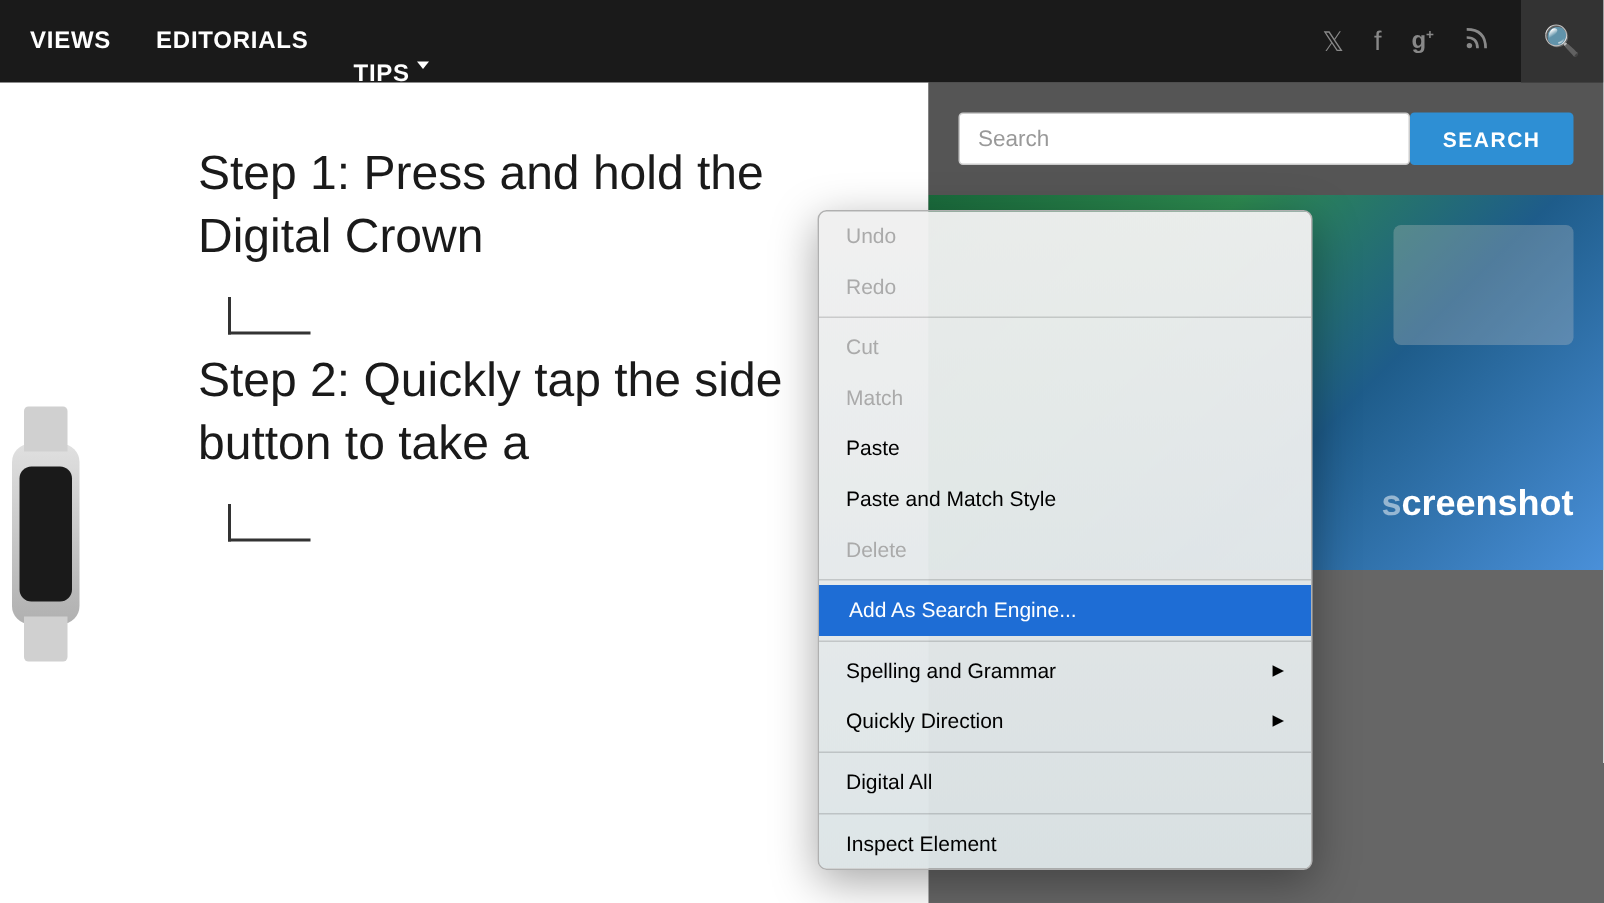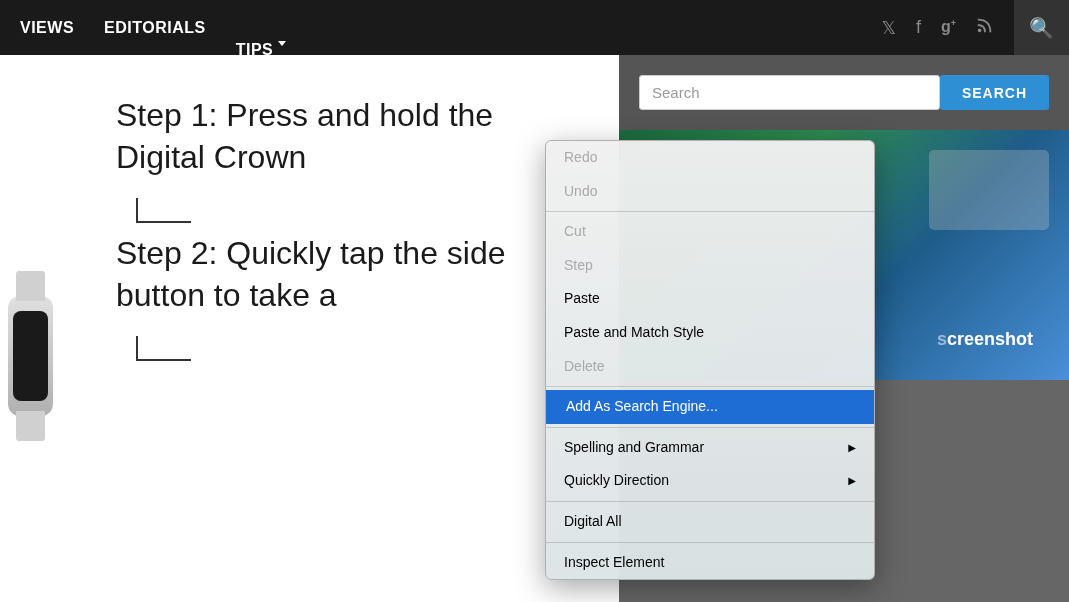--- a/index.html
+++ b/index.html
@@ -76,21 +76,21 @@
     
     .main-content {
       display: flex;
       height: calc(602px - 55px);
       position: relative;
     }
 
     
     .article-area {
       flex: 1;
-      padding: 40px 56px;
+      padding: 40px 72px;
       position: relative;
       z-index: 1;
     }
     .step-text {
       font-size: 32px;
       font-weight: 300;
       color: #1a1a1a;
       line-height: 1.3;
       margin-bottom: 20px;
     }
@@ -134,23 +134,23 @@
     .screenshot-preview {
       width: 100%;
       height: 250px;
       background: linear-gradient(135deg, #1a6b3c 0%, #2d8a50 30%, #1e5c8a 60%, #4a90d9 100%);
       position: relative;
       overflow: hidden;
     }
     .screenshot-label {
       position: absolute;
       bottom: 30px;
-      right: 36px;
+      right: 20px;
       color: #fff;
-      font-size: 18px;
+      font-size: 24px;
       font-weight: 600;
     }
     
     .macbook-shape {
       position: absolute;
       right: 20px;
       top: 20px;
       width: 120px;
       height: 80px;
       background: rgba(200,200,200,0.3);
@@ -308,31 +308,31 @@
     <div class="screenshot-preview">
       <div class="macbook-shape"></div>
       <span class="screenshot-label">
         <span style="opacity:0.5">s</span><span>creenshot</span>
       </span>
     </div>
   </div>
 
   <div class="context-menu">
     <div class="menu-item disabled">
+      <span>Undo</span>
+    </div>
+    <div class="menu-item disabled">
       <span>Redo</span>
     </div>
-    <div class="menu-item disabled">
-      <span>Undo</span>
-    </div>
     <div class="menu-separator"></div>
     <div class="menu-item disabled">
       <span>Cut</span>
     </div>
     <div class="menu-item disabled">
-      <span>Step</span>
+      <span>Match</span>
     </div>
     <div class="menu-item">
       <span>Paste</span>
     </div>
     <div class="menu-item">
       <span>Paste and Match Style</span>
     </div>
     <div class="menu-item disabled">
       <span>Delete</span>
     </div>

